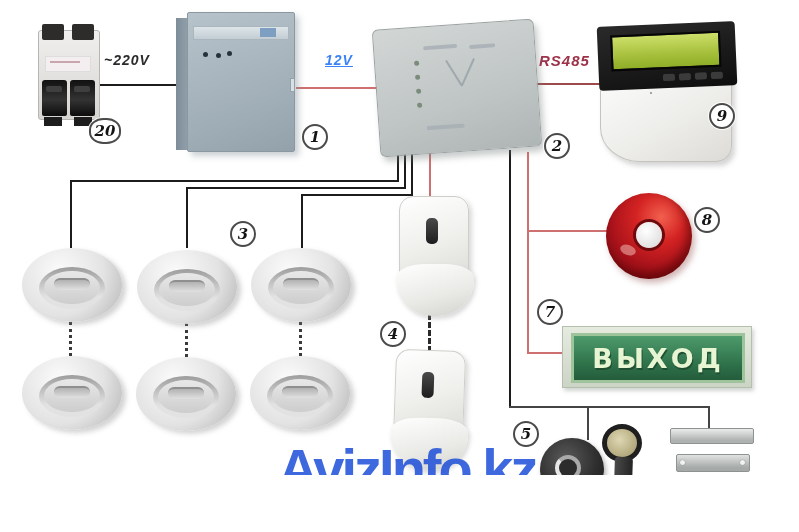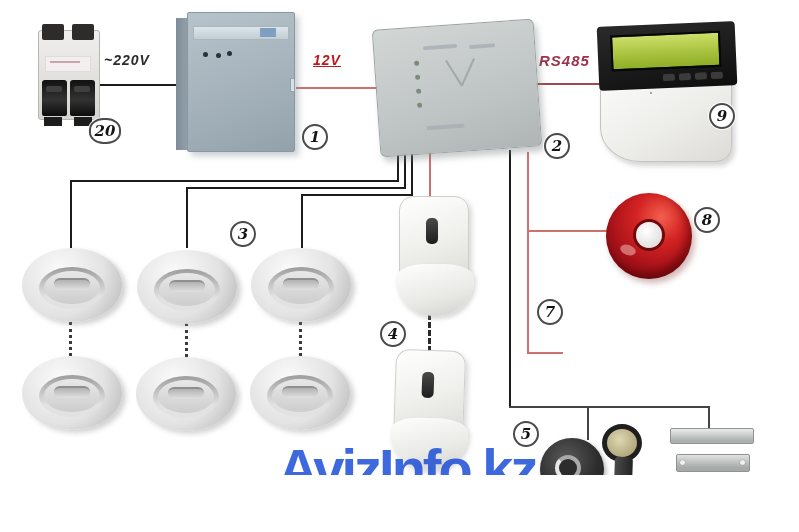--- a/index.html
+++ b/index.html
@@ -11,21 +11,21 @@
   .wire{background:#1c1c1c;}
   .wire.red{background:#cf7070;}
   .wire.darkred{background:#9c4a4a;}
   .wire.gray{background:#444;}
   .dotted{width:0;border-left:3px dotted #3a3a3a;}
   .dashed{width:0;border-left:3px dashed #2a2a2a;}
 
   
   .wlabel{font-weight:bold;font-style:italic;font-size:14px;letter-spacing:1px;white-space:nowrap;}
   .wlabel.mains{left:104px;top:52px;color:#2b2b2b;}
-  .wlabel.dc{left:313px;top:52px;color:#b91c1c;text-decoration:underline;}
+  .wlabel.dc{left:325px;top:52px;color:#3b82f6;text-decoration:underline;}
   .wlabel.bus{left:539px;top:52px;color:#9c3148;font-size:15px;}
 
   
   .badge{width:26px;height:26px;border:2px solid #4a4a4a;border-radius:50%;background:#fff;
          color:#141414;font-family:"DejaVu Serif",serif;font-weight:bold;font-style:italic;
          font-size:15px;line-height:22px;text-align:center;z-index:40;
          box-shadow:0 0 0 1px rgba(255,255,255,.9);}
   .badge.wide{width:32px;border-radius:45%;}
 
   
@@ -300,20 +300,25 @@
     <div class="bodyp"></div>
       <div class="lens"></div>
       <div class="skirt"></div>
   </div>
 
   <div class="siren">
     <div class="hole"></div>
     <div class="spot"></div>
   </div>
 
+  <div class="exitsign">
+    <div class="panel">
+      <span>ВЫХОД</span>
+    </div>
+  </div>
 
   <div class="tmreader">
     <div class="ring"></div>
   </div>
   <div class="ibkey">
     <div class="head"></div>
     <div class="stem"></div>
   </div>
 
   <div class="dcontact">

